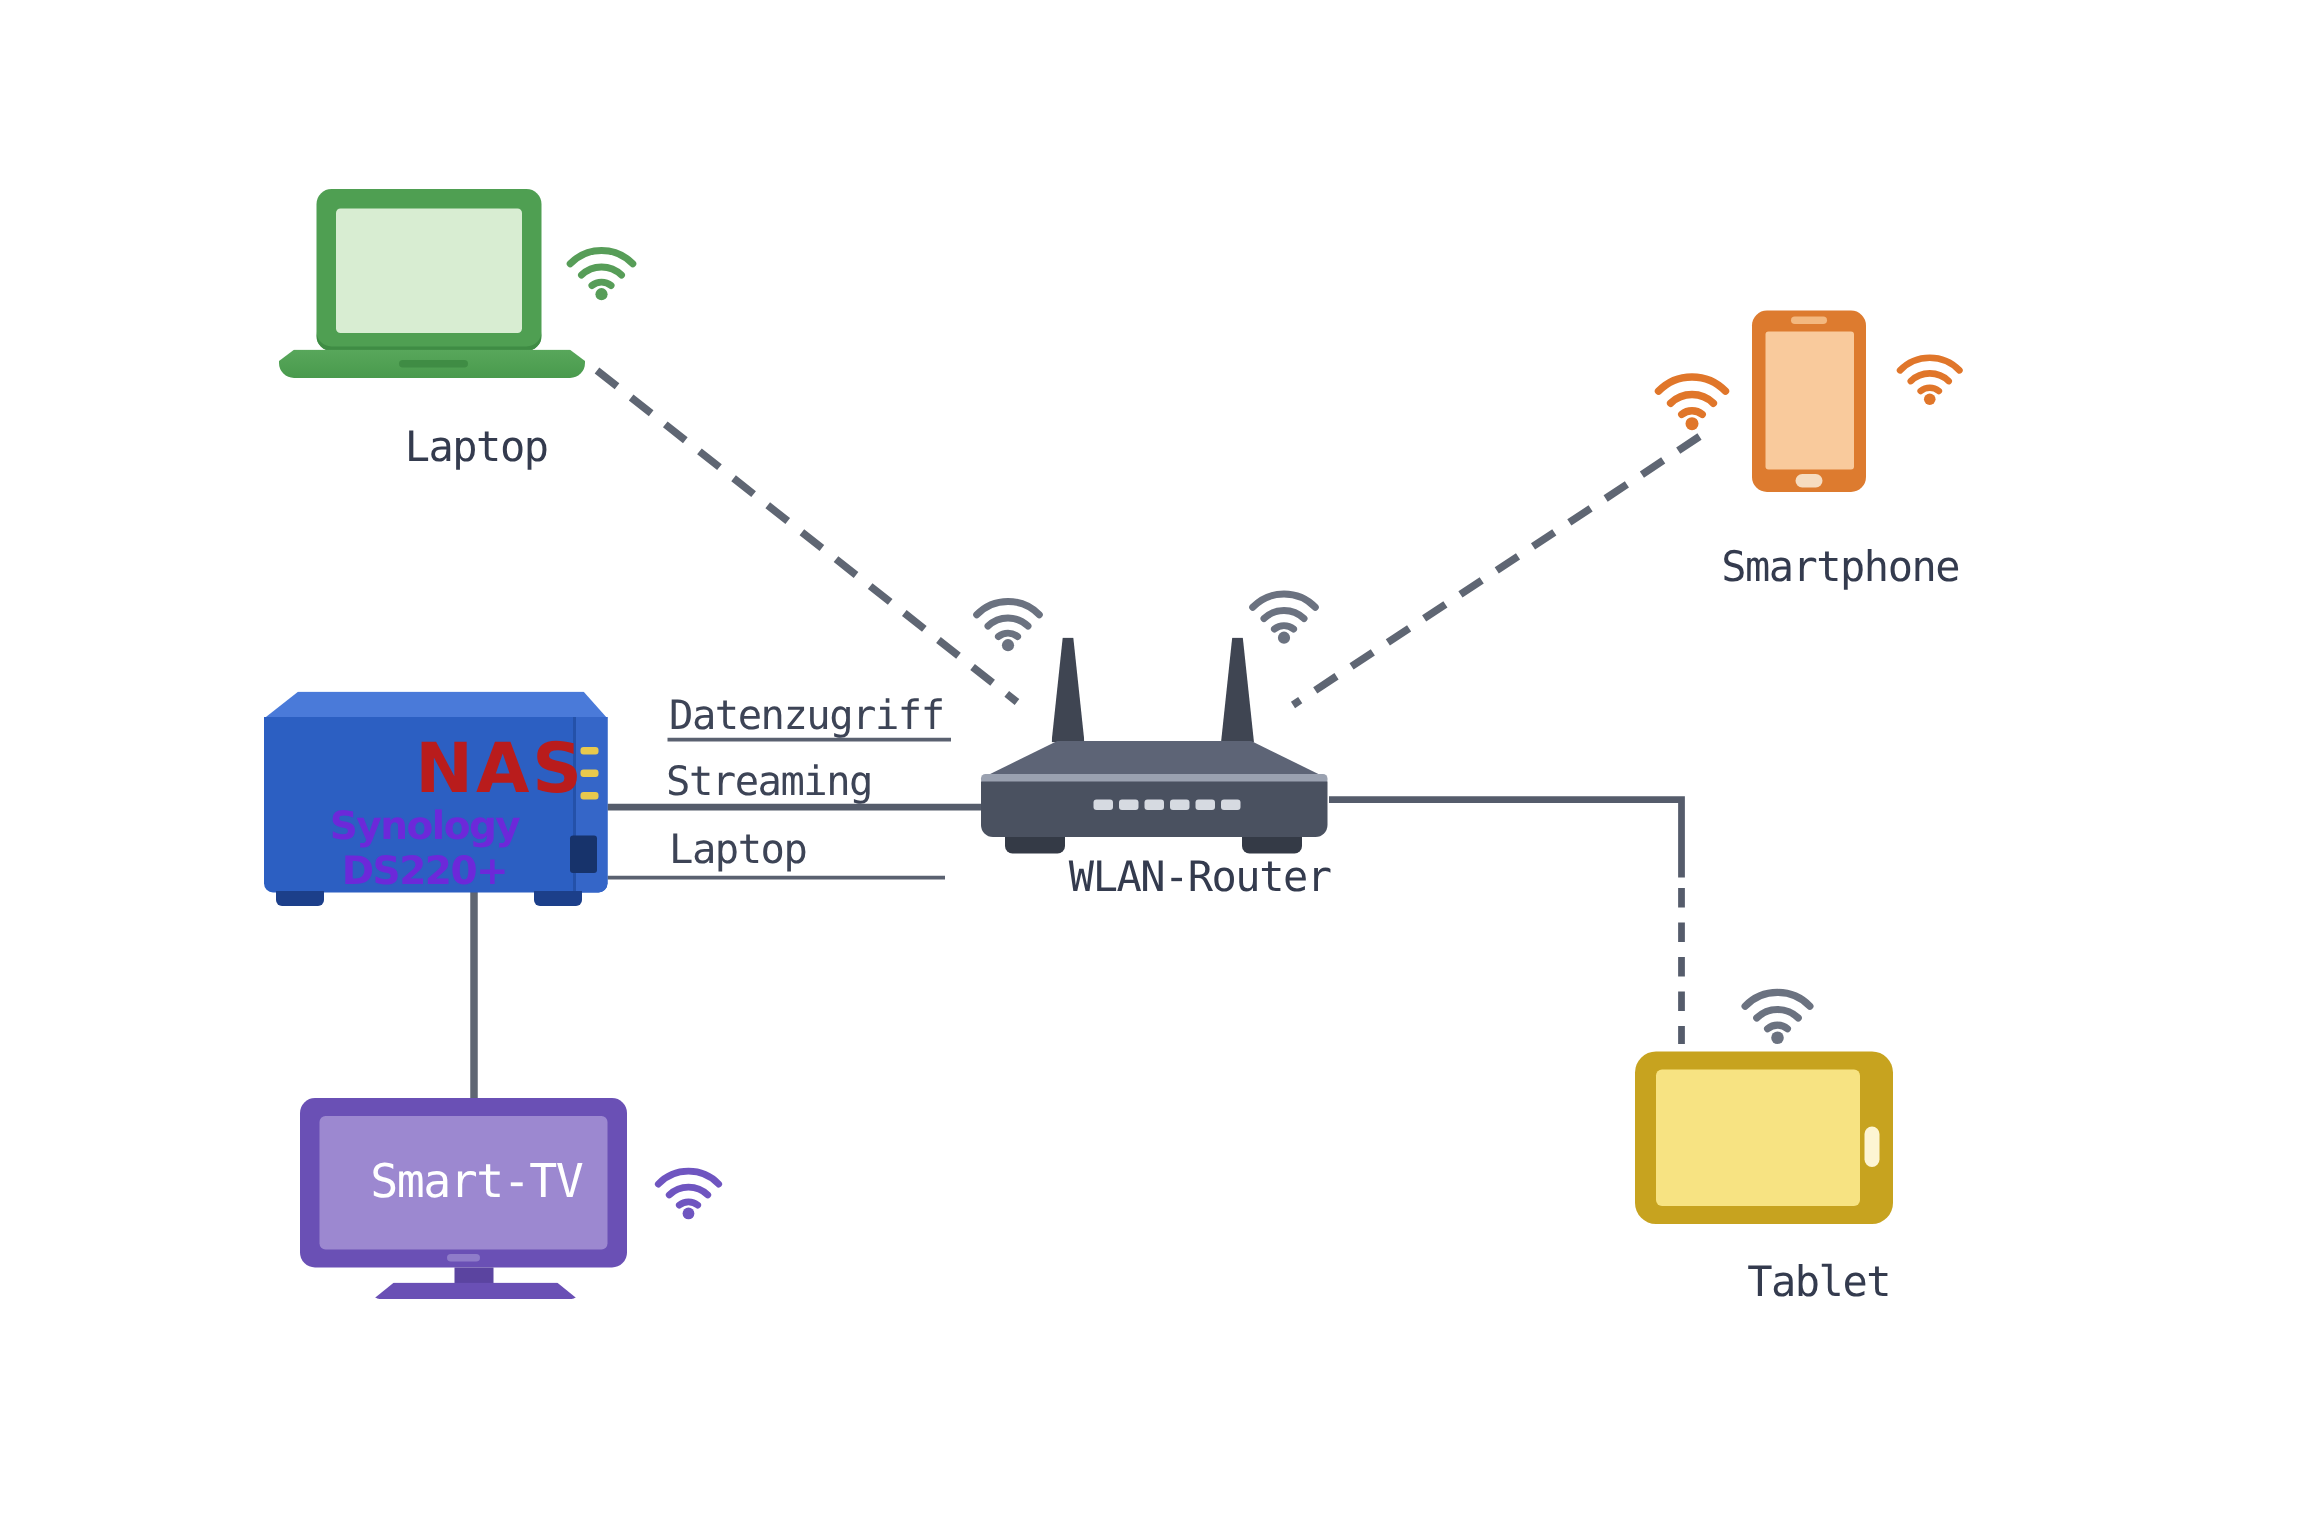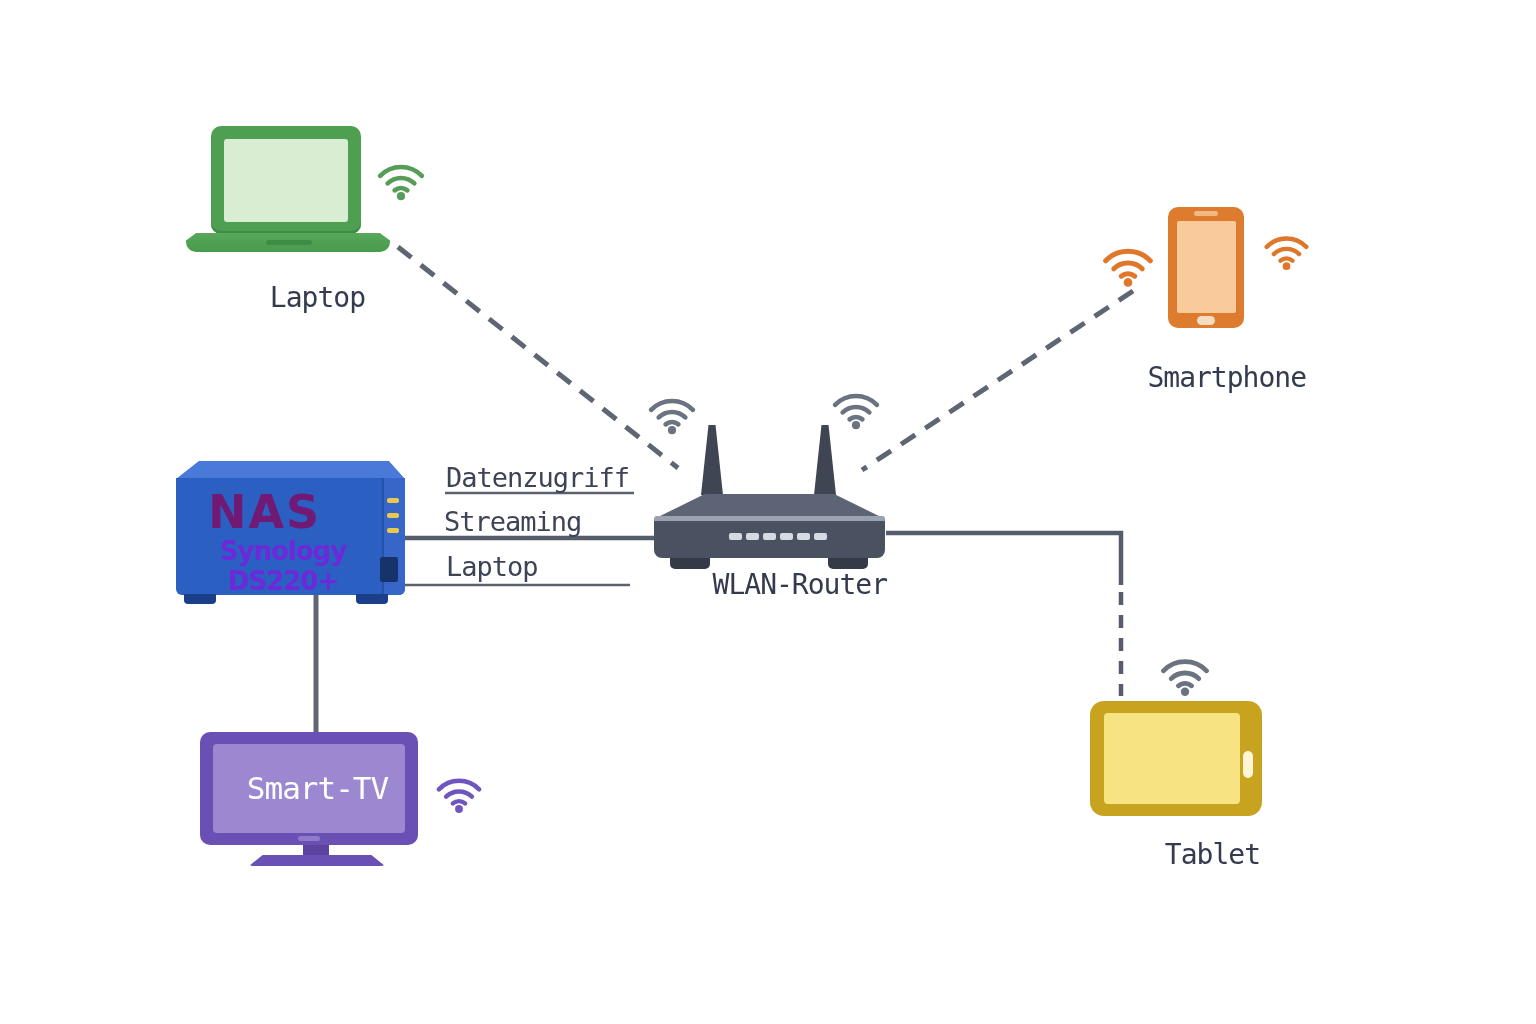--- a/index.html
+++ b/index.html
@@ -49,21 +49,21 @@
   .phone-speaker{ left: 1194px; top: 211px; width: 24px; height: 5px; background: #f3b87f; border-radius: 3px; }
   .phone-home   { left: 1197px; top: 316px; width: 18px; height: 9px; background: #f6dcc0; border-radius: 5px; }
 
   
   .nas-top   { left: 176px; top: 461px; width: 229px; height: 18px; background: #4a7ad9; clip-path: polygon(10% 0, 93% 0, 100% 100%, 0 100%); }
   .nas-front { left: 176px; top: 478px; width: 229px; height: 117px; background: #2c5fc2; border-radius: 0 0 6px 6px; }
   .nas-side  { left: 382px; top: 478px; width: 23px; height: 117px; background: #3566c8; border-left: 2px solid #2451a9; border-radius: 0 0 6px 0; }
   .nas-led   { width: 12px; height: 5px; background: #e8c94d; border-radius: 2px; }
   .nas-port  { left: 380px; top: 557px; width: 18px; height: 25px; background: #17336b; border-radius: 2px; }
   .nas-foot  { width: 32px; height: 10px; background: #1c3f8a; border-radius: 0 0 4px 4px; top: 594px; }
-  .nas-title { left: 176px; top: 485px; width: 214px; text-align: left; color: #701a75; font-size: 46px; font-weight: bold; font-family: "DejaVu Sans", "Liberation Sans", sans-serif; letter-spacing: 2px; padding-left: 32px; }
+  .nas-title { left: 176px; top: 485px; width: 214px; text-align: right; color: #b91c1c; font-size: 46px; font-weight: bold; font-family: "DejaVu Sans", "Liberation Sans", sans-serif; letter-spacing: 2px; padding-left: 32px; }
   .nas-sub   { left: 170px; top: 536px; width: 226px; text-align: center; color: #6d28d9; font-size: 26px; font-weight: bold; font-family: "DejaVu Sans", "Liberation Sans", sans-serif; letter-spacing: -1px; }
 
   
   .router-antenna { width: 22px; height: 70px; background: #3f4552; clip-path: polygon(34% 0, 66% 0, 100% 100%, 0 100%); border-radius: 6px 6px 0 0; top: 425px; }
   .router-top   { left: 654px; top: 494px; width: 231px; height: 25px; background: #5d6476; clip-path: polygon(22% 0, 78% 0, 100% 100%, 0 100%); }
   .router-strip { left: 654px; top: 516px; width: 231px; height: 7px; background: #9aa1b0; border-radius: 3px; }
   .router-front { left: 654px; top: 521px; width: 231px; height: 37px; background: #4a5160; border-radius: 0 0 8px 8px; }
   .router-led   { width: 13px; height: 7px; background: #d6dae1; border-radius: 2px; top: 533px; }
   .router-foot  { width: 40px; height: 11px; background: #343a46; border-radius: 0 0 5px 5px; top: 558px; }
 

